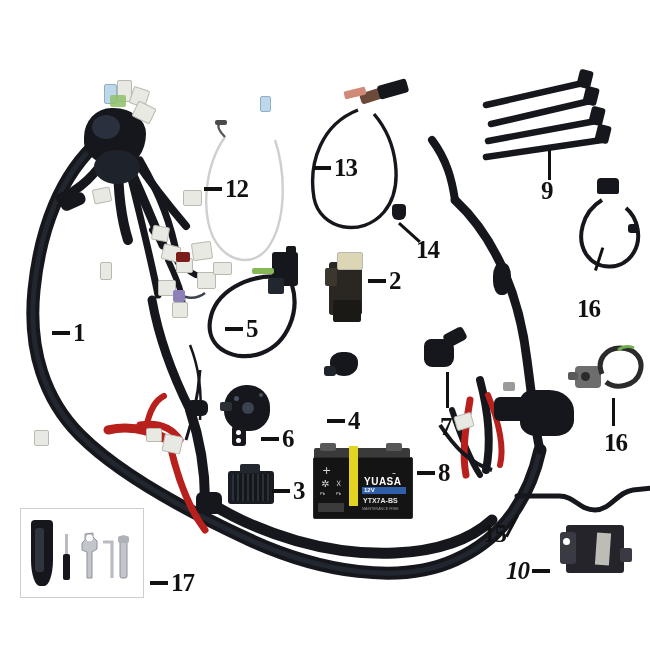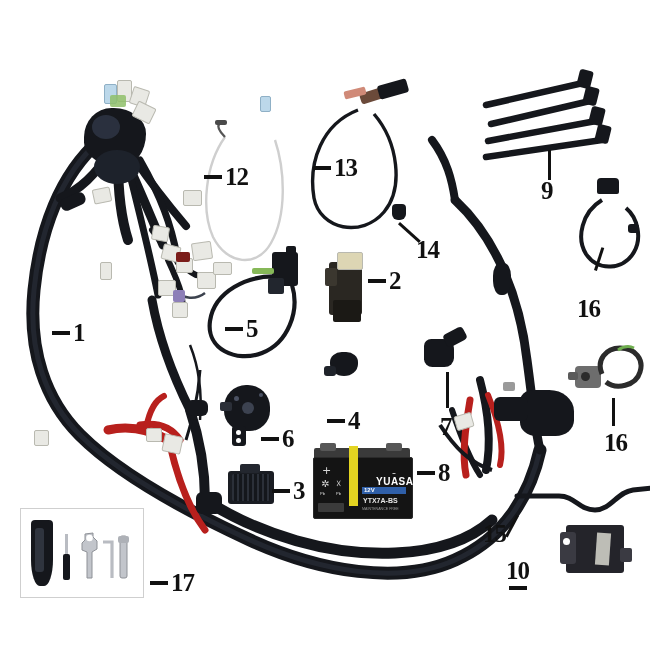--- a/index.html
+++ b/index.html
@@ -6,36 +6,36 @@
   body{width:650px;height:650px;position:relative;overflow:hidden;
        font-family:"Liberation Serif",serif;background:#ffffff;}
   #stage{position:absolute;left:0;top:0;width:650px;height:650px;background:#fff;}
 
   
   .callout{position:absolute;display:flex;align-items:center;gap:3px;
            font-family:"Liberation Serif",serif;font-weight:700;
            color:#111;line-height:1;white-space:nowrap;}
   .callout .num{font-size:25px;letter-spacing:-1px;}
   .dashL{width:18px;height:4px;background:#111;}
-  .callout.rev{flex-direction:column;}
+  .callout.rev{font-style:italic;}
   .leaderV{position:absolute;width:3px;background:#111;}
   .leaderD{position:absolute;height:3px;background:#111;transform-origin:0 0;}
   .blk{position:absolute;background:#15171c;}
   .connector{position:absolute;background:#e9e9e4;border:1px solid #b9b9b0;}
   .conn-blue{position:absolute;background:#bcd8ea;border:1px solid #8fb0c6;}
 
   
   .frame{position:absolute;border:1px solid #cfcfcf;background:#fff;}
 
   
   .battery{position:absolute;background:#141414;border:1px solid #2a2a2a;}
   .batt-top{position:absolute;background:#3a3a3a;}
   .batt-strip{position:absolute;background:#e3d421;}
   .batt-logo{position:absolute;color:#fff;font-family:"Liberation Sans",sans-serif;
-             font-weight:700;letter-spacing:.5px;margin-left:12px;}
+             font-weight:700;letter-spacing:.5px;}
   .batt-bluebar{position:absolute;background:#2f5fa8;}
   .batt-txt{position:absolute;color:#dcdcdc;font-family:"Liberation Sans",sans-serif;}
   .batt-icon{position:absolute;color:#d8d8d8;font-family:"DejaVu Sans",sans-serif;}
 </style>
 </head>
 <body>
 
 <div id="stage">
 
   <div>
@@ -120,21 +120,21 @@
 
   <div>
     <svg width="130" height="150" style="position:absolute;left:195px;top:115px;">
       <path d="M30,22 C10,50 6,95 18,122 C32,150 62,153 76,128
                C92,100 90,55 80,25" stroke="#cfcfcf" stroke-width="2.4" fill="none"></path>
       <path d="M30,22 C24,16 22,12 24,9" stroke="#555" stroke-width="2.4" fill="none"></path>
     </svg>
     <div class="conn-blue" style="left:260px;top:96px;width:9px;height:14px;border-radius:2px;"></div>
     <div class="blk" style="left:215px;top:120px;width:12px;height:5px;border-radius:2px;background:#4a4a4a;"></div>
   </div>
-  <div class="callout" style="left:204px;top:164px;">
+  <div class="callout" style="left:204px;top:176px;">
     <span class="dashL"></span>
     <span class="num">12</span>
   </div>
 
   <div>
     <svg width="140" height="140" style="position:absolute;left:300px;top:90px;">
       <path d="M58,20 C22,34 8,72 14,108 C20,140 62,148 84,122
                C104,98 98,52 74,24" stroke="#15171c" stroke-width="3.4" fill="none"></path>
     </svg>
     <div class="blk" style="left:360px;top:90px;width:26px;height:11px;border-radius:3px;transform:rotate(-18deg);background:#6b4a3a;"></div>

